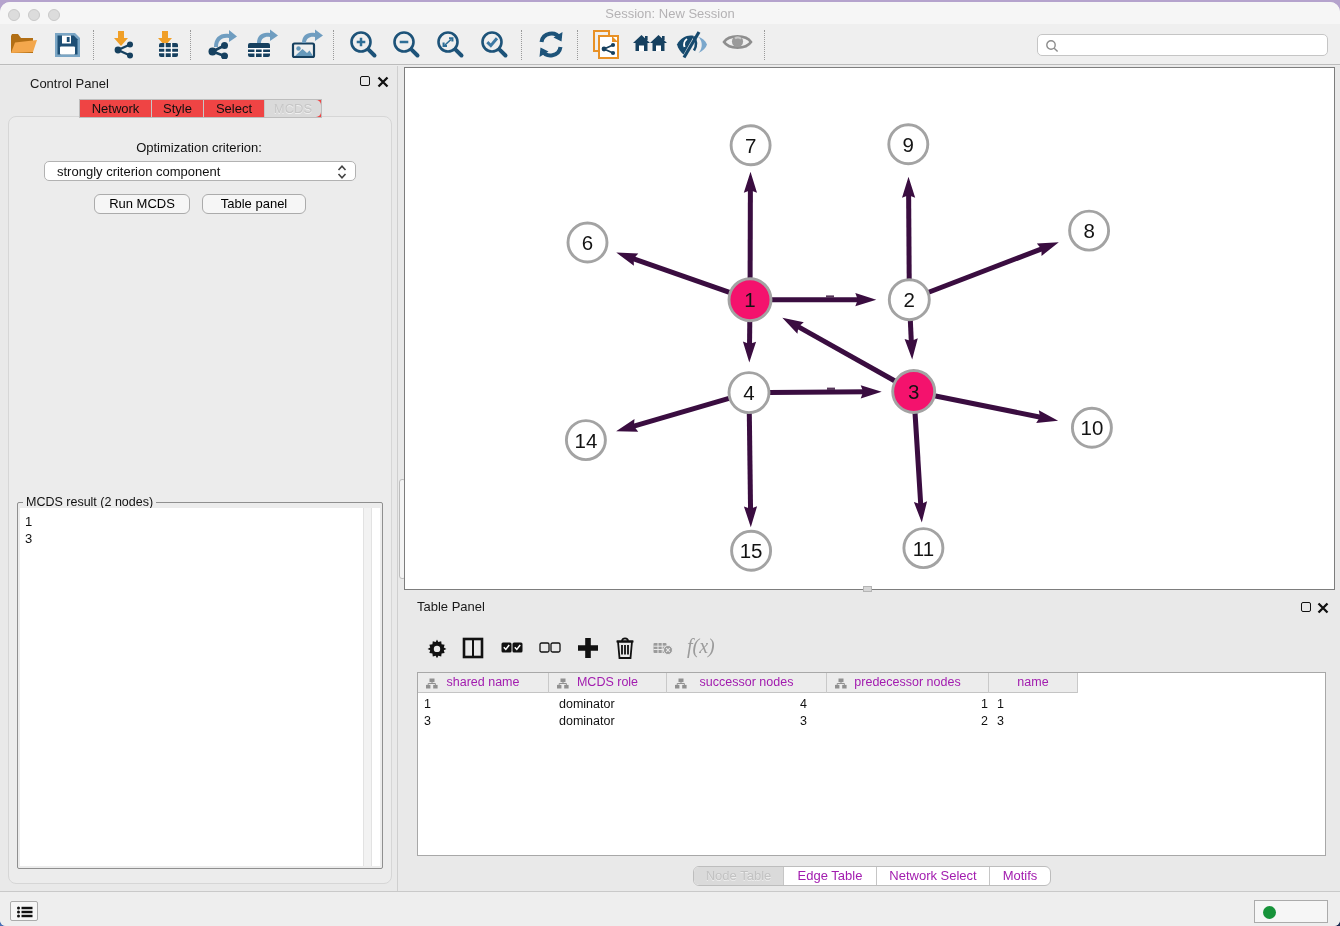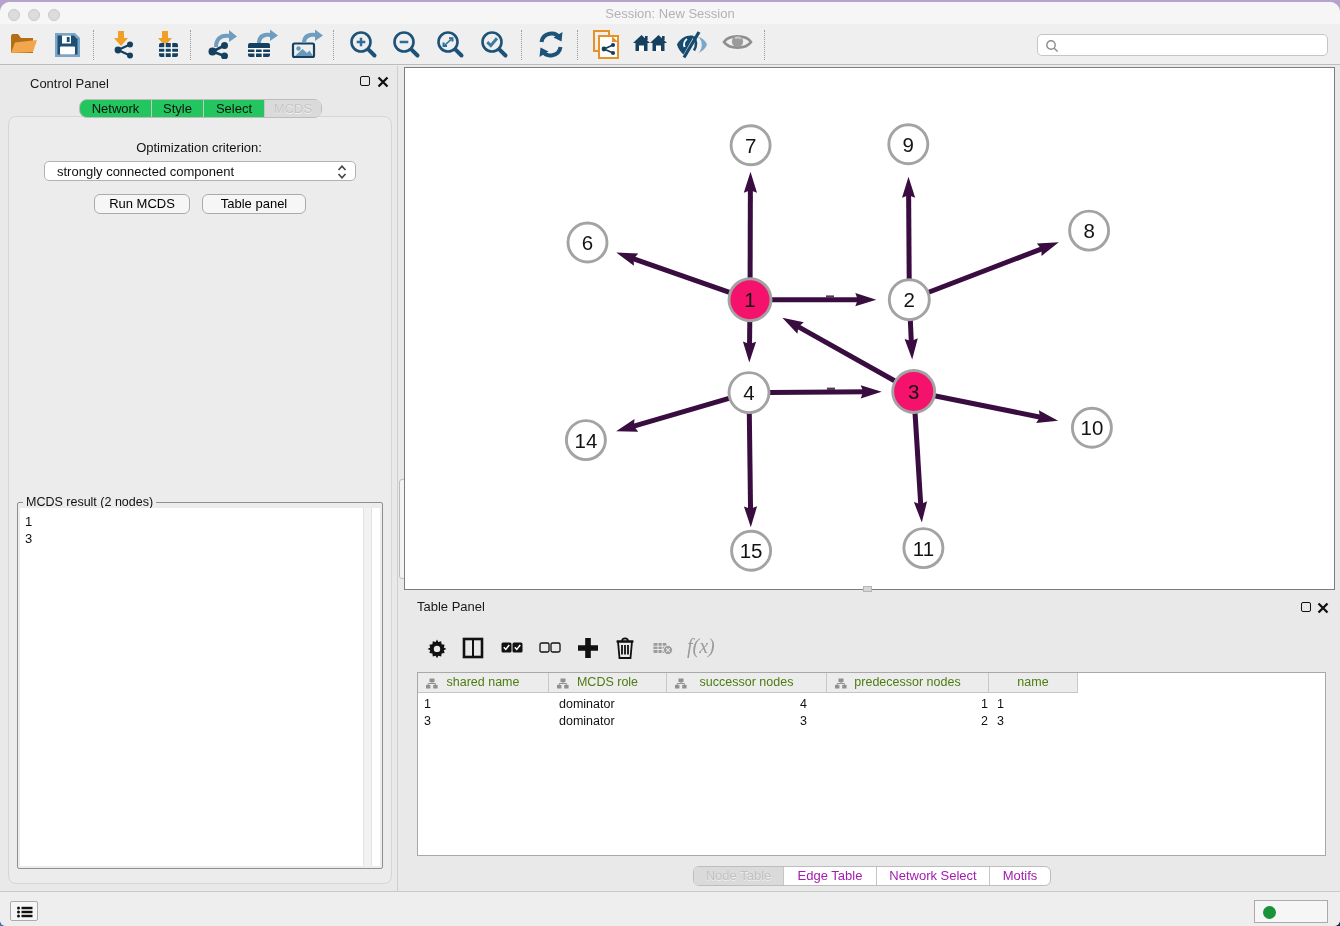--- a/index.html
+++ b/index.html
@@ -11,38 +11,38 @@
 #toolbar{position:absolute;left:0;top:22px;width:100%;height:41px;background:#efefef;border-bottom:1px solid #bcbcbc;}
 .sep{position:absolute;top:6px;height:30px;width:0;border-left:1px dotted #9a9a9a;}
 .ticon{position:absolute;top:5px;}
 #searchbox{position:absolute;left:1037px;top:10px;width:291px;height:22px;background:#fff;border:1px solid #c5c5c5;border-radius:5px;}
 #main{position:absolute;left:0;top:64px;width:100%;height:825px;background:#e9e9e9;}
 
 #cpanel{position:absolute;left:0;top:0;width:398px;height:825px;background:#e9e9e9;border-right:1px solid #cfcfcf;}
 .ptitle{font-size:13px;color:#1a1a1a;}
 .maxbtn{position:absolute;width:10px;height:10px;border:1.6px solid #111;border-radius:2px;}
 #cpane{position:absolute;left:8px;top:50px;width:384px;height:768px;background:#ececec;border:1px solid #d6d6d6;border-radius:8px;}
-#cptabs{position:absolute;left:79px;top:33px;width:243px;height:19px;border:1px solid #bdbdbd;border-radius:8px;background:#22c55e;display:flex;z-index:5;}
+#cptabs{position:absolute;left:79px;top:33px;width:243px;height:19px;border:1px solid #bdbdbd;border-radius:0;background:#ef4444;display:flex;z-index:5;}
 #cptabs .tab{flex:none;text-align:center;font-size:13px;line-height:17px;color:#111;border-right:1px solid #c6c6c6;}
 #cptabs .tab.dis{background:#dadada;color:#c6c6c6;text-shadow:0 1px 0 #f0f0f0;border-right:none;border-radius:0 5px 5px 0;}
 
 #netwin{position:absolute;left:404px;top:1px;width:931px;height:523px;border:1px solid #7d7d7d;background:#fff;}
 #nettitle{position:absolute;left:0;top:0;width:100%;height:19px;background:linear-gradient(#f8f8f8,#dcdcdc);border-bottom:1px solid #b6b6b6;}
 #nettitle .b{position:absolute;top:4px;width:11px;height:11px;border-radius:50%;}
 #nettitle .cap{position:absolute;top:3px;width:100%;text-align:center;font-size:12.5px;font-weight:bold;color:#111;}
 
 #tpanel{position:absolute;left:399px;top:525px;width:941px;height:300px;background:#e9e9e9;}
 
 #status{position:absolute;left:0;top:889px;width:100%;height:37px;background:#eeeeee;border-top:1px solid #c9c9c9;}
 .btnw{background:#f6f6f6;border:1px solid #ababab;}
 .seg{position:absolute;display:flex;height:20px;border:1px solid #bdbdbd;border-radius:6px;background:#fff;}
 .seg .s{font-size:13px;line-height:18px;text-align:center;color:#a21caf;border-right:1px solid #c6c6c6;}
 .seg .s:last-child{border-right:none;}
 .seg .s.dis{background:#dadada;color:#c2c2c2;text-shadow:0 1px 0 #eee;border-radius:5px 0 0 5px;}
-.hcell{top:82px;height:20px;border-right:1px solid #c9c9c9;font-size:12.5px;color:#4d7c0f;text-align:center;line-height:19px;}
+.hcell{top:82px;height:20px;border-right:1px solid #c9c9c9;font-size:12.5px;color:#a21caf;text-align:center;line-height:19px;}
 .hico{position:absolute;top:87px;width:12px;height:11px;}
 </style></head>
 <body>
 <svg width="0" height="0" style="position:absolute;">
     <defs>
       <g id="orgico">
         <rect x="3.5" y="0.5" width="5" height="3.6" fill="#909090"></rect>
         <rect x="0" y="6.9" width="4.4" height="3.6" fill="#909090"></rect>
         <rect x="7.2" y="6.9" width="4.4" height="3.6" fill="#909090"></rect>
         <path d="M6 4 V5.5 M2.2 6.9 V5.5 H9.4 V6.9" stroke="#909090" stroke-width="1" fill="none"></path>
@@ -187,21 +187,21 @@
         </svg>
       <div id="cpane"></div>
       <div id="cptabs">
         <div class="tab" style="width:72px;">Network</div>
         <div class="tab" style="width:52px;">Style</div>
         <div class="tab" style="width:61px;">Select</div>
         <div class="tab dis" style="width:56px;">MCDS</div>
       </div>
       <div class="abs" style="left:0;top:74px;width:398px;text-align:center;font-size:13px;color:#111;">Optimization criterion:</div>
       <div class="abs" style="left:44px;top:95px;width:312px;height:20px;background:#fff;border:1px solid #b2b2b2;border-radius:5px;">
-        <span class="abs" style="left:12px;top:2px;font-size:13px;color:#111;">strongly connected component</span>
+        <span class="abs" style="left:12px;top:2px;font-size:13px;color:#111;">strongly criterion component</span>
         <svg class="abs" style="right:8px;top:3px;" width="10" height="14" viewBox="0 0 10 14">
             <path d="M1.5 5 L5 1.2 L8.5 5" fill="none" stroke="#444" stroke-width="1.6"></path>
             <path d="M1.5 9 L5 12.8 L8.5 9" fill="none" stroke="#444" stroke-width="1.6"></path>
           </svg>
       </div>
       <div class="abs btnw" style="left:94px;top:128px;width:96px;height:20px;border-radius:6px;text-align:center;font-size:13px;line-height:18px;">Run MCDS</div>
       <div class="abs btnw" style="left:202px;top:128px;width:104px;height:20px;border-radius:6px;text-align:center;font-size:13px;line-height:18px;">Table panel</div>
       <div class="abs" style="left:17px;top:436px;width:366px;height:367px;border:1px solid #8f8f8f;border-radius:2px;"></div>
       <div class="abs" style="left:23px;top:429px;padding:0 3px;background:#ececec;font-size:12.5px;color:#111;">MCDS result (2 nodes)</div>
       <div class="abs" style="left:20px;top:442px;width:360px;height:358px;background:#fff;"></div>

